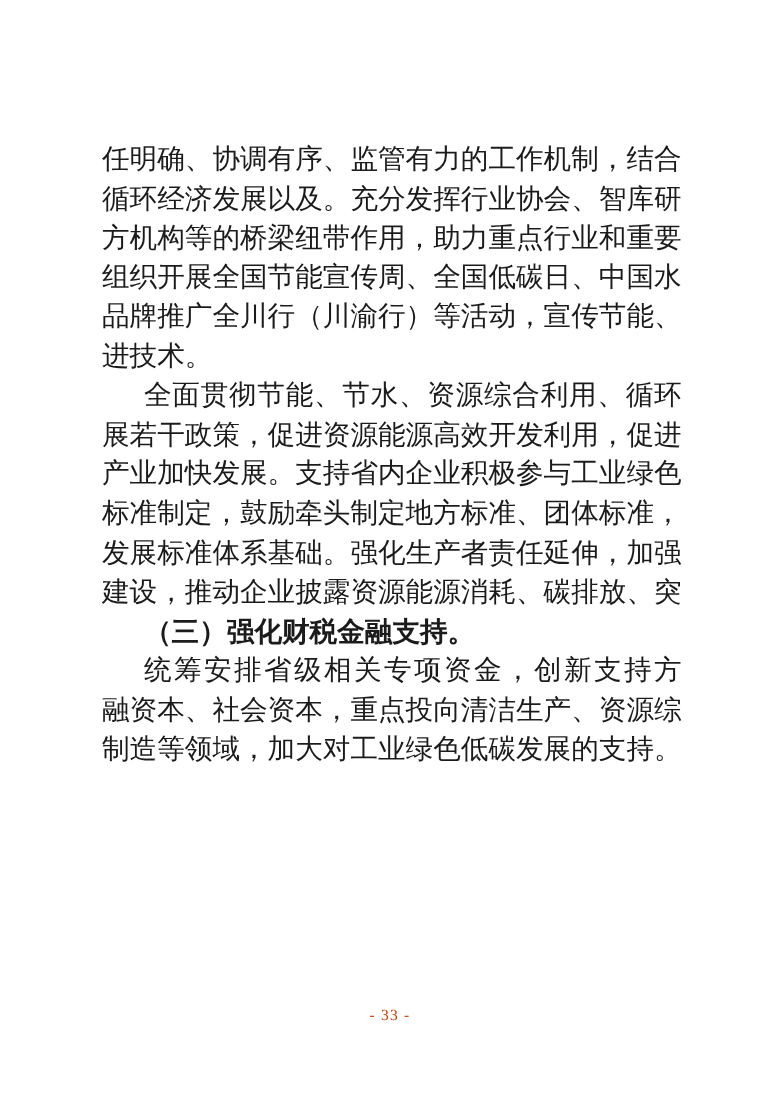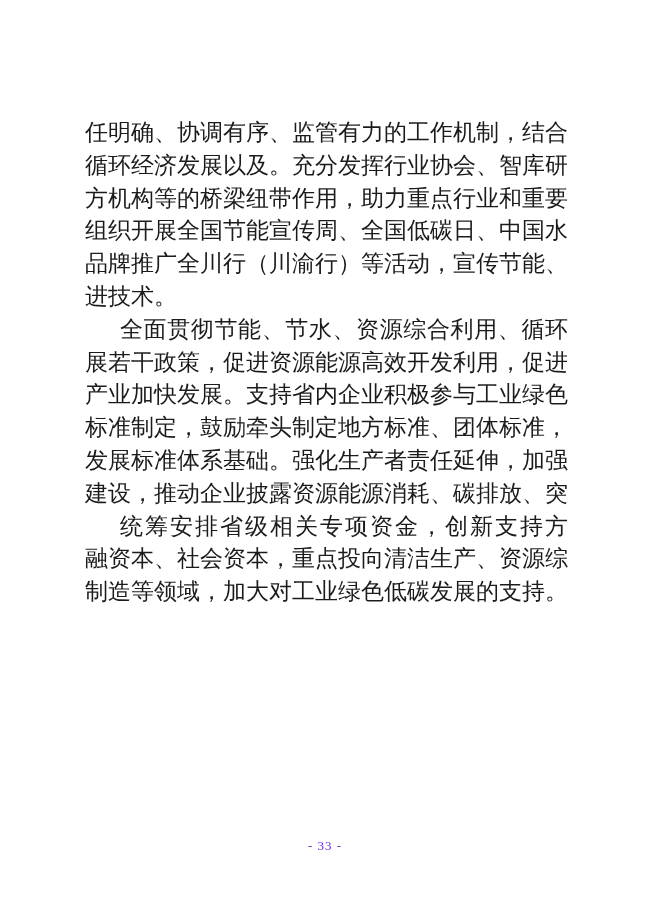--- a/index.html
+++ b/index.html
@@ -44,21 +44,21 @@
   .para.heading .line {
     font-weight: bold;
   }
   .page-number {
     position: absolute;
     left: 0;
     right: 0;
     top: 838px;
     text-align: center;
     font-size: 13px;
-    color: #6d28d9;
+    color: #c2410c;
     letter-spacing: 1px;
   }
 </style>
 </head>
 <body>
 
 <div class="page">
   <div class="content">
       <div class="para body">
         <div class="line just">任明确、协调有序、监管有力的工作机制，结合地区实际落地</div>
@@ -69,20 +69,23 @@
         <div class="line">进技术。</div>
       </div>
       <div class="para body">
         <div class="line just indent">全面贯彻节能、节水、资源综合利用、循环经济发展以及</div>
         <div class="line just">展若干政策，促进资源能源高效开发利用，促进绿色低碳优势</div>
         <div class="line just">产业加快发展。支持省内企业积极参与工业绿色低碳发展行业</div>
         <div class="line just">标准制定，鼓励牵头制定地方标准、团体标准，夯实工业绿色</div>
         <div class="line just">发展标准体系基础。强化生产者责任延伸，加强企业社会责任</div>
         <div class="line just">建设，推动企业披露资源能源消耗、碳排放、突出政策标准引导</div>
       </div>
+      <div class="para heading">
+        <div class="line indent">（三）强化财税金融支持。</div>
+      </div>
       <div class="para body">
         <div class="line just indent">统筹安排省级相关专项资金，创新支持方式，产业加快发展</div>
         <div class="line just">融资本、社会资本，重点投向清洁生产、资源综合利用、绿色</div>
         <div class="line just">制造等领域，加大对工业绿色低碳发展的支持。全面落实税收</div>
       </div>
     </div>
   <div class="page-number">- 33 -</div>
 </div>
 
 </body></html>

